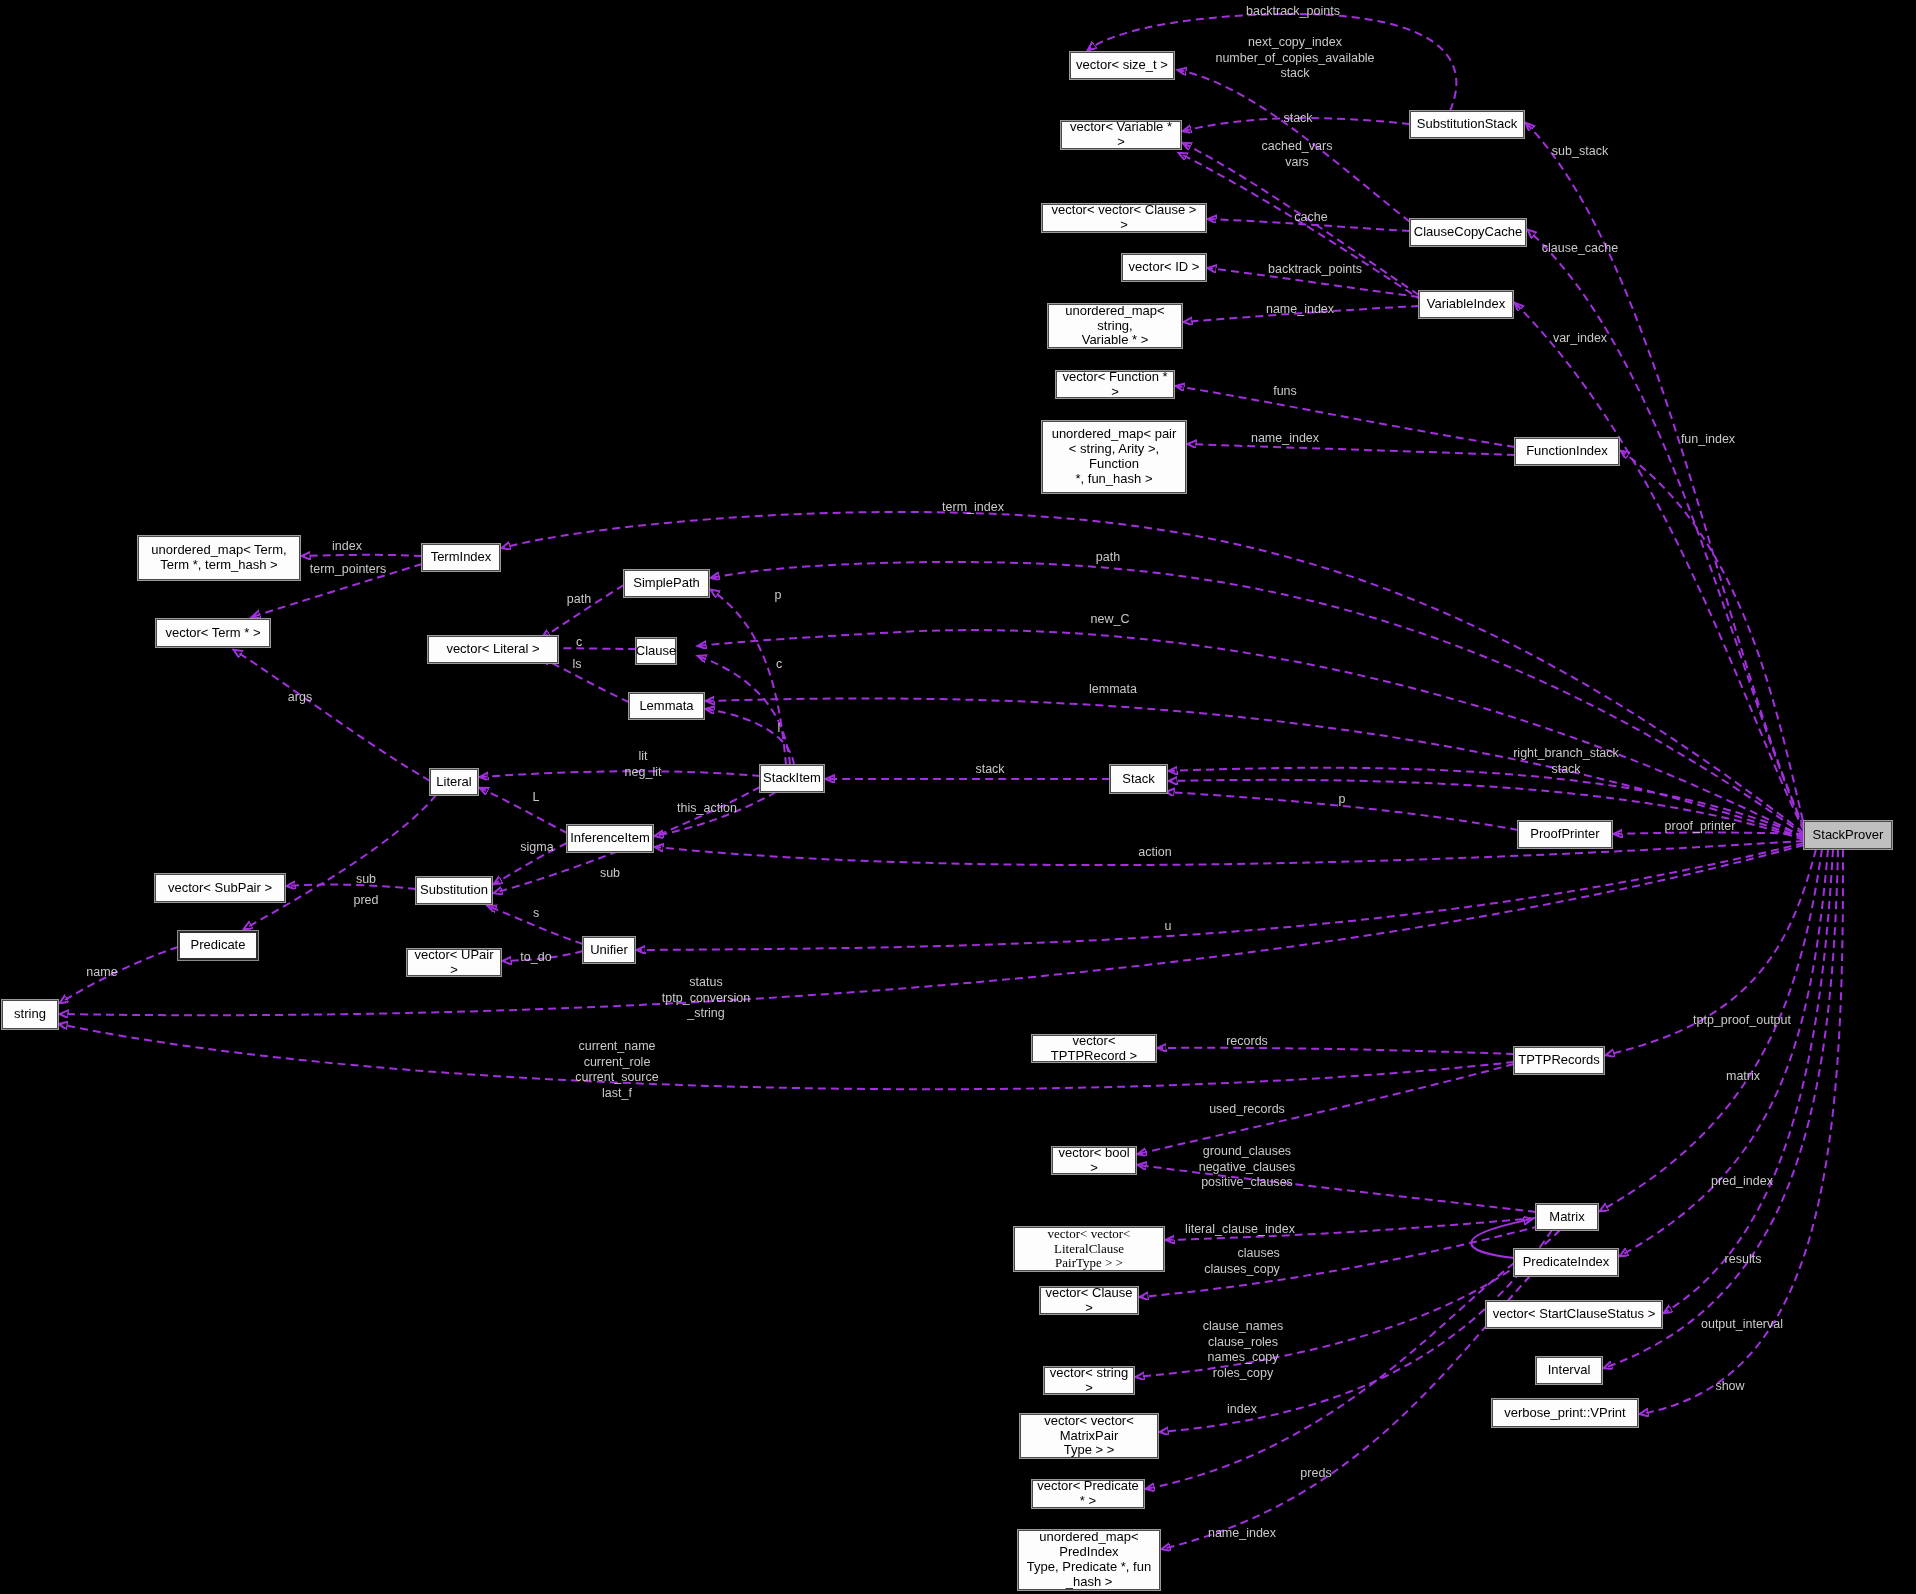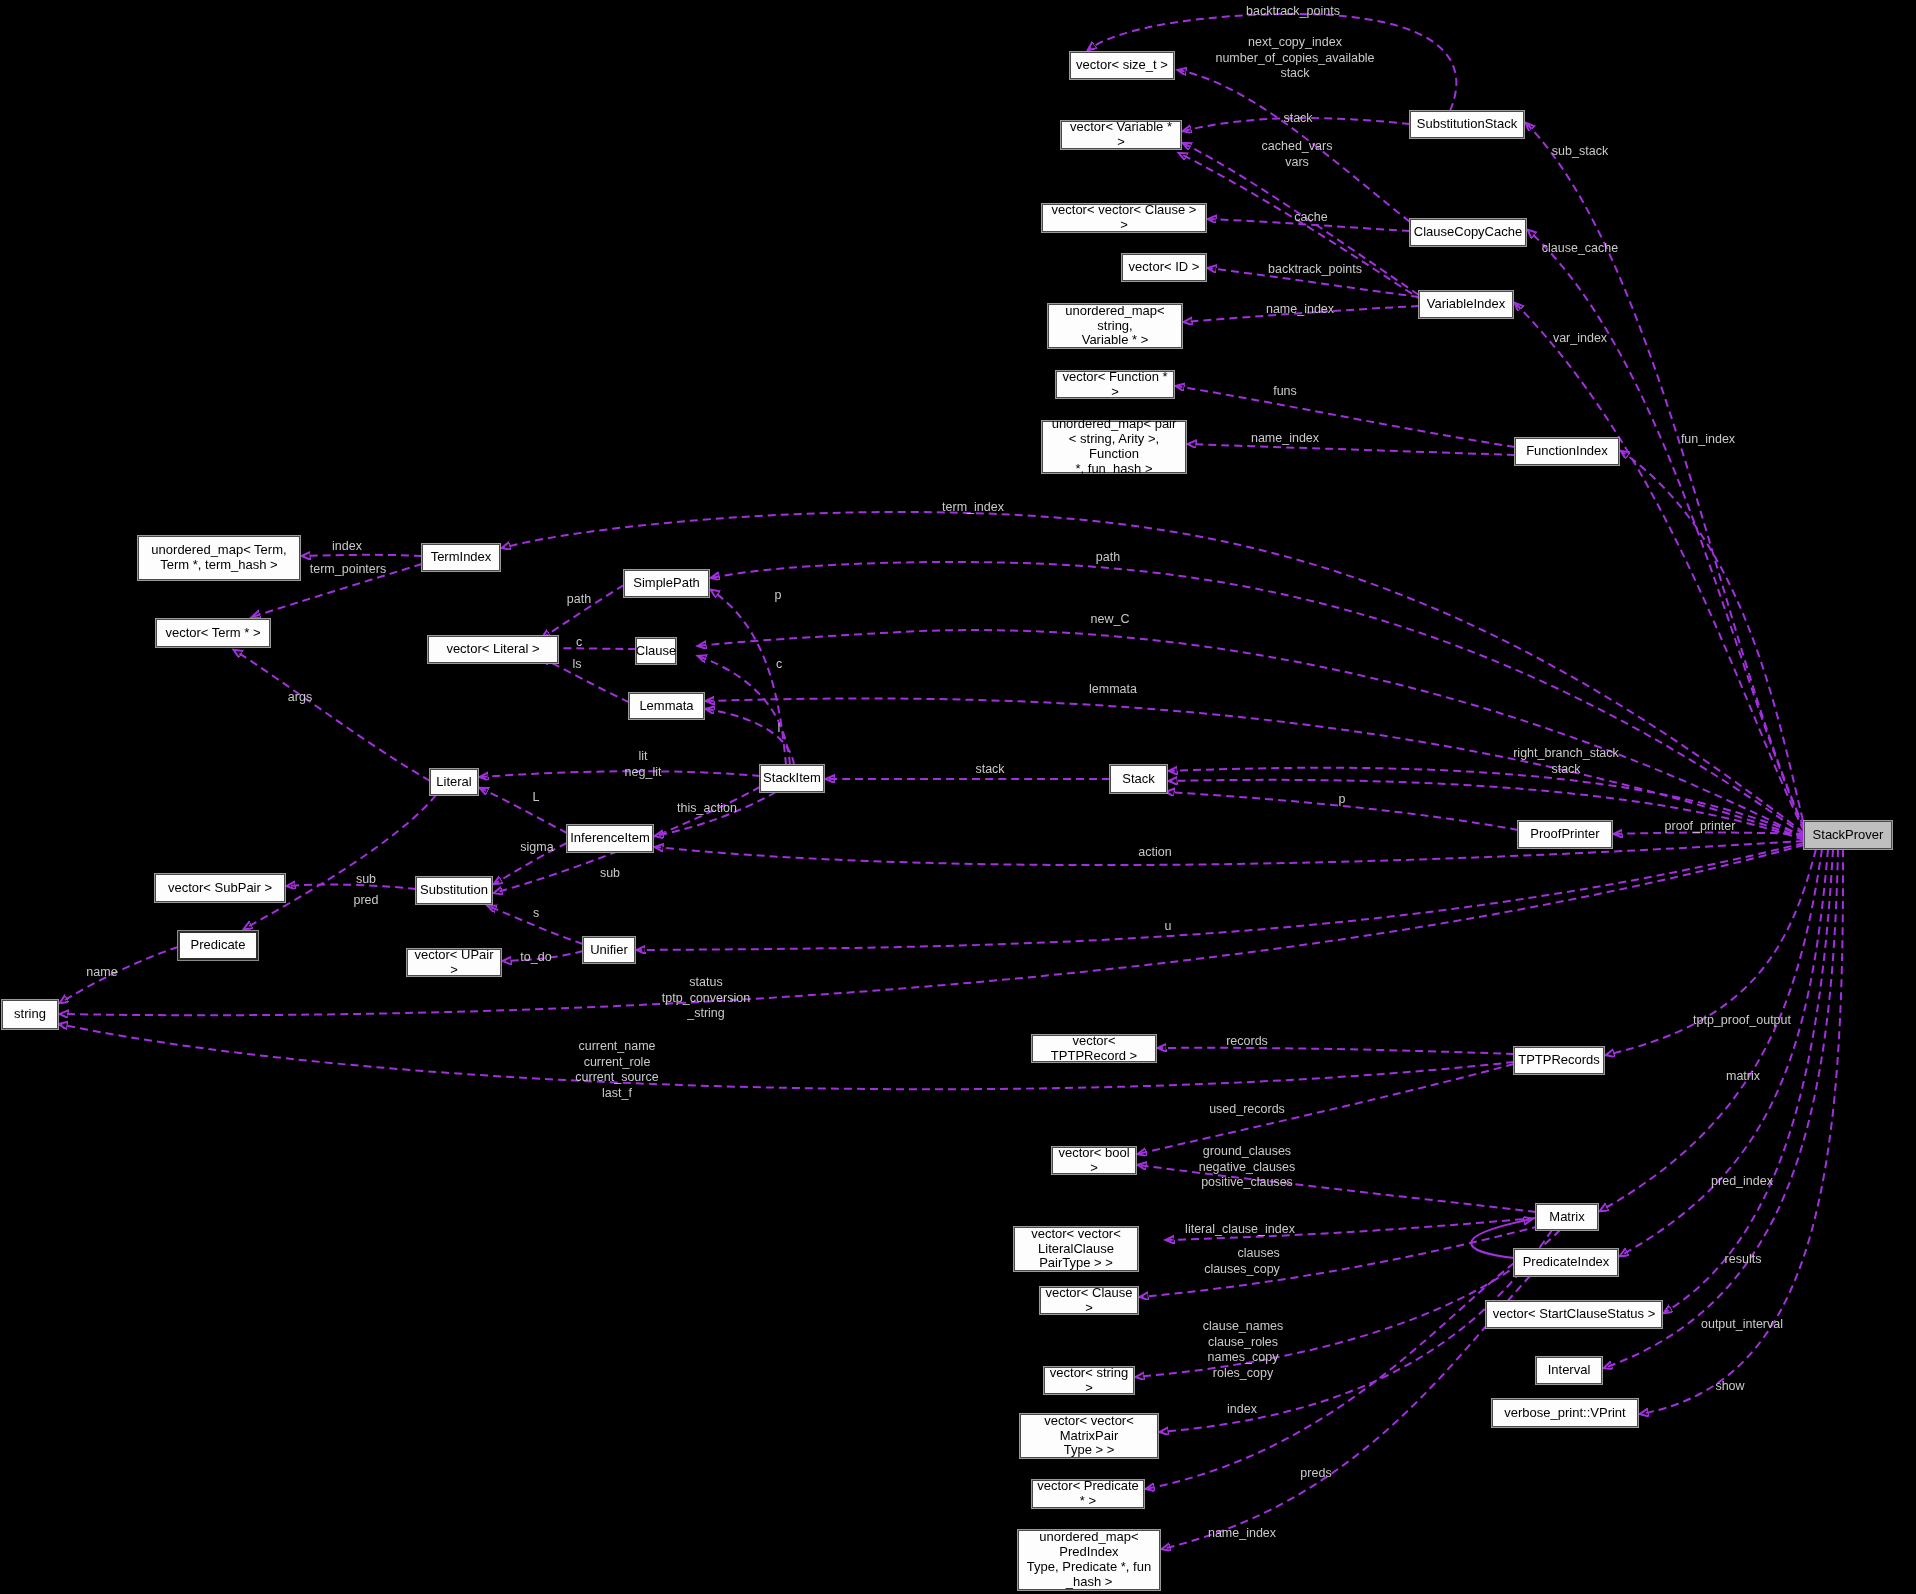--- a/index.html
+++ b/index.html
@@ -167,21 +167,21 @@
       <div class="edge-label" style="left: 1242px; top: 1534px;">name_index</div>
     </div>
   <div id="nodes">
       <div class="node" style="left: 1070px; top: 52px; width: 104px; height: 27px;">vector&lt; size_t &gt;</div>
       <div class="node" style="left: 1061px; top: 121px; width: 120px; height: 28px;">vector&lt; Variable * &gt;</div>
       <div class="node" style="left: 1042px; top: 204px; width: 164px; height: 28px;">vector&lt; vector&lt; Clause &gt; &gt;</div>
       <div class="node" style="left: 1122px; top: 254px; width: 84px; height: 27px;">vector&lt; ID &gt;</div>
       <div class="node" style="left: 1048px; top: 304px; width: 134px; height: 44px;">unordered_map&lt; string,
 Variable * &gt;</div>
       <div class="node" style="left: 1056px; top: 371px; width: 118px; height: 27px;">vector&lt; Function * &gt;</div>
-      <div class="node" style="left: 1042px; top: 421px; width: 144px; height: 52px;">unordered_map&lt; pair
+      <div class="node" style="left: 1042px; top: 421px; width: 144px; height: 72px;">unordered_map&lt; pair
 &lt; string, Arity &gt;, Function
 *, fun_hash &gt;</div>
       <div class="node" style="left: 1410px; top: 111px; width: 114px; height: 27px;">SubstitutionStack</div>
       <div class="node" style="left: 1410px; top: 219px; width: 116px; height: 27px;">ClauseCopyCache</div>
       <div class="node" style="left: 1419px; top: 291px; width: 94px; height: 27px;">VariableIndex</div>
       <div class="node" style="left: 1515px; top: 438px; width: 104px; height: 27px;">FunctionIndex</div>
       <div class="node" style="left: 138px; top: 536px; width: 162px; height: 44px;">unordered_map&lt; Term,
 Term *, term_hash &gt;</div>
       <div class="node" style="left: 422px; top: 544px; width: 78px; height: 27px;">TermIndex</div>
       <div class="node" style="left: 156px; top: 619px; width: 114px; height: 28px;">vector&lt; Term * &gt;</div>
@@ -198,21 +198,21 @@
       <div class="node" style="left: 155px; top: 874px; width: 130px; height: 28px;">vector&lt; SubPair &gt;</div>
       <div class="node thick" style="left: 178px; top: 931px; width: 80px; height: 29px;">Predicate</div>
       <div class="node" style="left: 2px; top: 1000px; width: 56px; height: 29px;">string</div>
       <div class="node" style="left: 1110px; top: 765px; width: 57px; height: 28px;">Stack</div>
       <div class="node" style="left: 1518px; top: 821px; width: 94px; height: 27px;">ProofPrinter</div>
       <div class="node highlight" style="left: 1804px; top: 821px; width: 88px; height: 28px;">StackProver</div>
       <div class="node" style="left: 1032px; top: 1035px; width: 124px; height: 27px;">vector&lt; TPTPRecord &gt;</div>
       <div class="node" style="left: 1514px; top: 1047px; width: 90px; height: 27px;">TPTPRecords</div>
       <div class="node" style="left: 1052px; top: 1147px; width: 84px; height: 27px;">vector&lt; bool &gt;</div>
       <div class="node" style="left: 1536px; top: 1204px; width: 62px; height: 26px;">Matrix</div>
-      <div class="node" style="left: 1014px; top: 1227px; width: 124px; height: 44px;">vector&lt; vector&lt; LiteralClause
+      <div class="node" style="left: 1014px; top: 1227px; width: 150px; height: 44px; font-family: Liberation Serif, serif;">vector&lt; vector&lt; LiteralClause
 PairType &gt; &gt;</div>
       <div class="node" style="left: 1514px; top: 1249px; width: 104px; height: 27px;">PredicateIndex</div>
       <div class="node" style="left: 1040px; top: 1287px; width: 98px; height: 27px;">vector&lt; Clause &gt;</div>
       <div class="node" style="left: 1486px; top: 1301px; width: 176px; height: 27px;">vector&lt; StartClauseStatus &gt;</div>
       <div class="node" style="left: 1044px; top: 1367px; width: 90px; height: 27px;">vector&lt; string &gt;</div>
       <div class="node" style="left: 1536px; top: 1357px; width: 66px; height: 27px;">Interval</div>
       <div class="node" style="left: 1020px; top: 1414px; width: 138px; height: 44px;">vector&lt; vector&lt; MatrixPair
 Type &gt; &gt;</div>
       <div class="node" style="left: 1492px; top: 1399px; width: 146px; height: 28px;">verbose_print::VPrint</div>
       <div class="node" style="left: 1032px; top: 1480px; width: 112px; height: 28px;">vector&lt; Predicate * &gt;</div>

